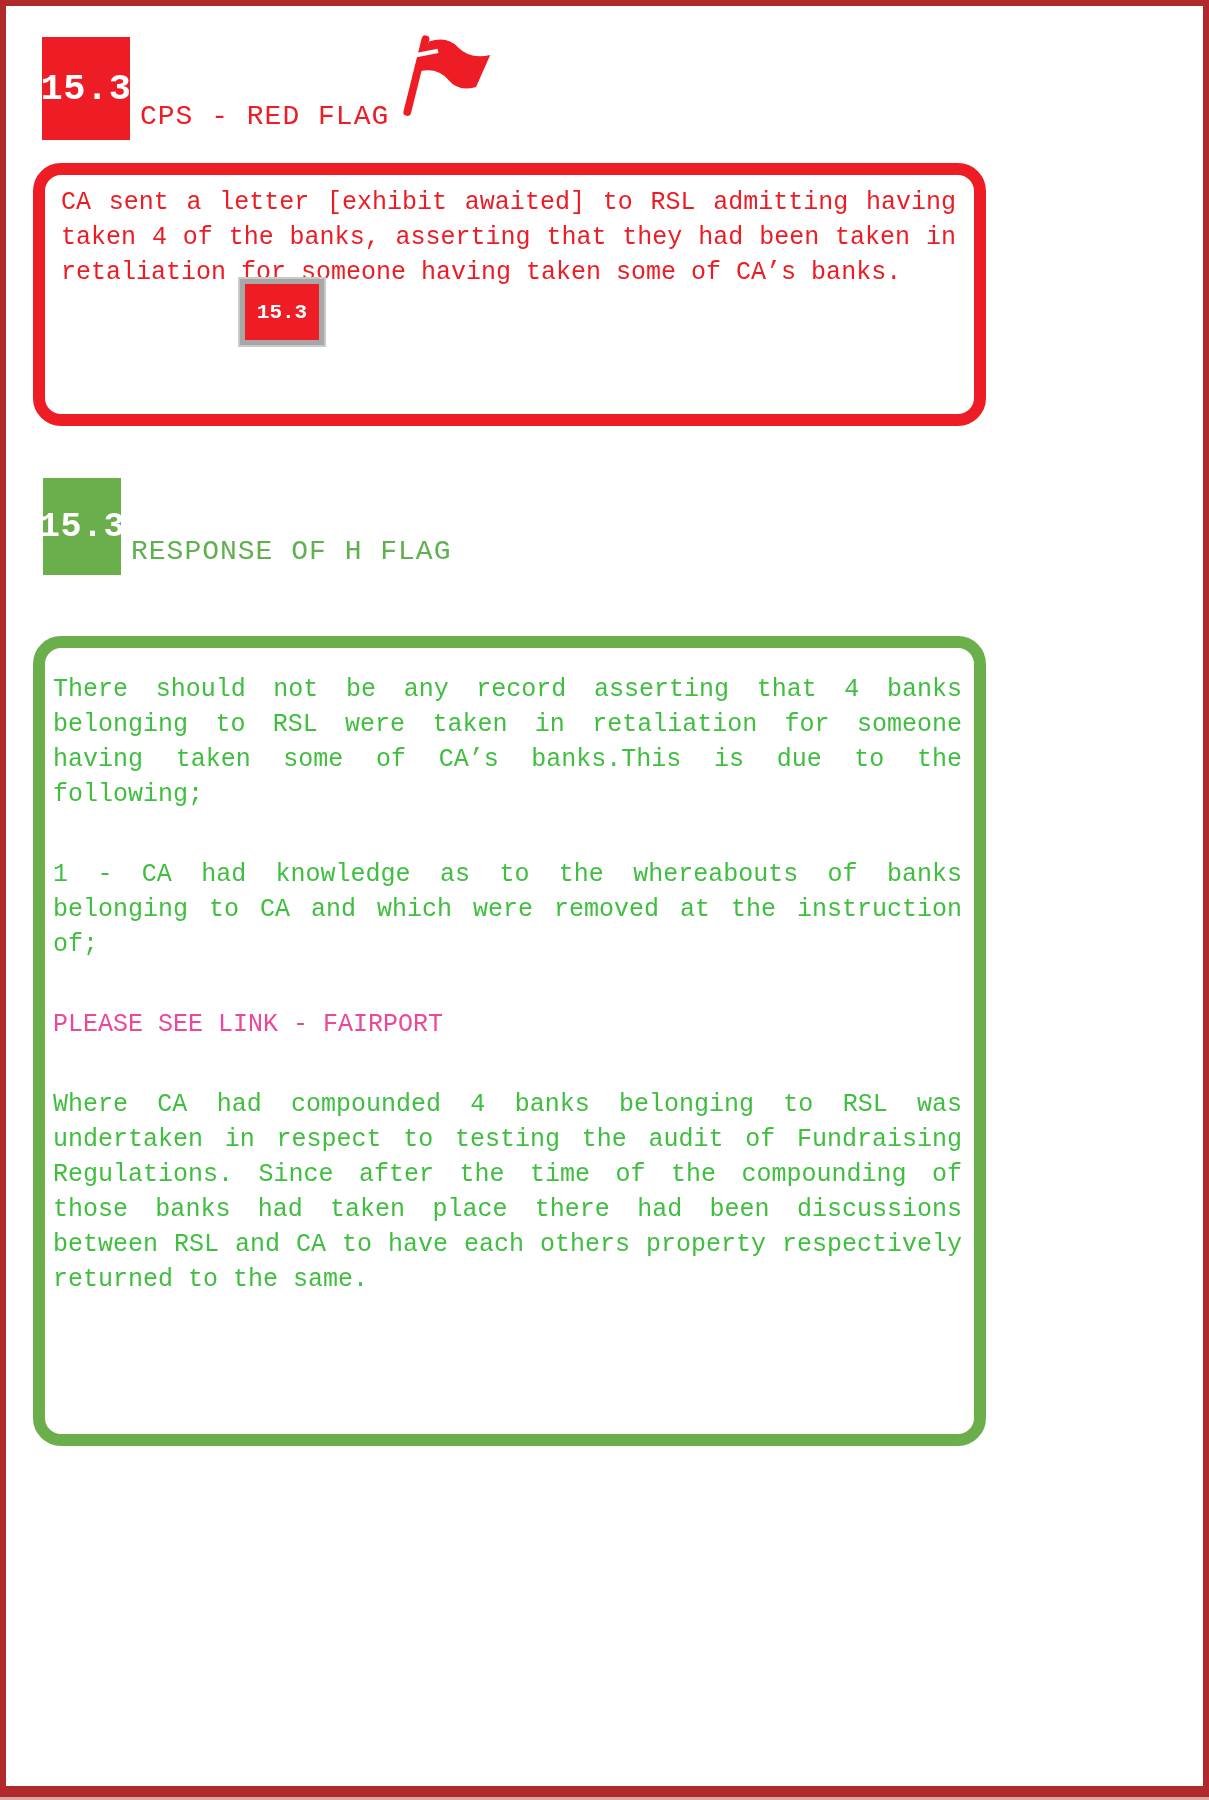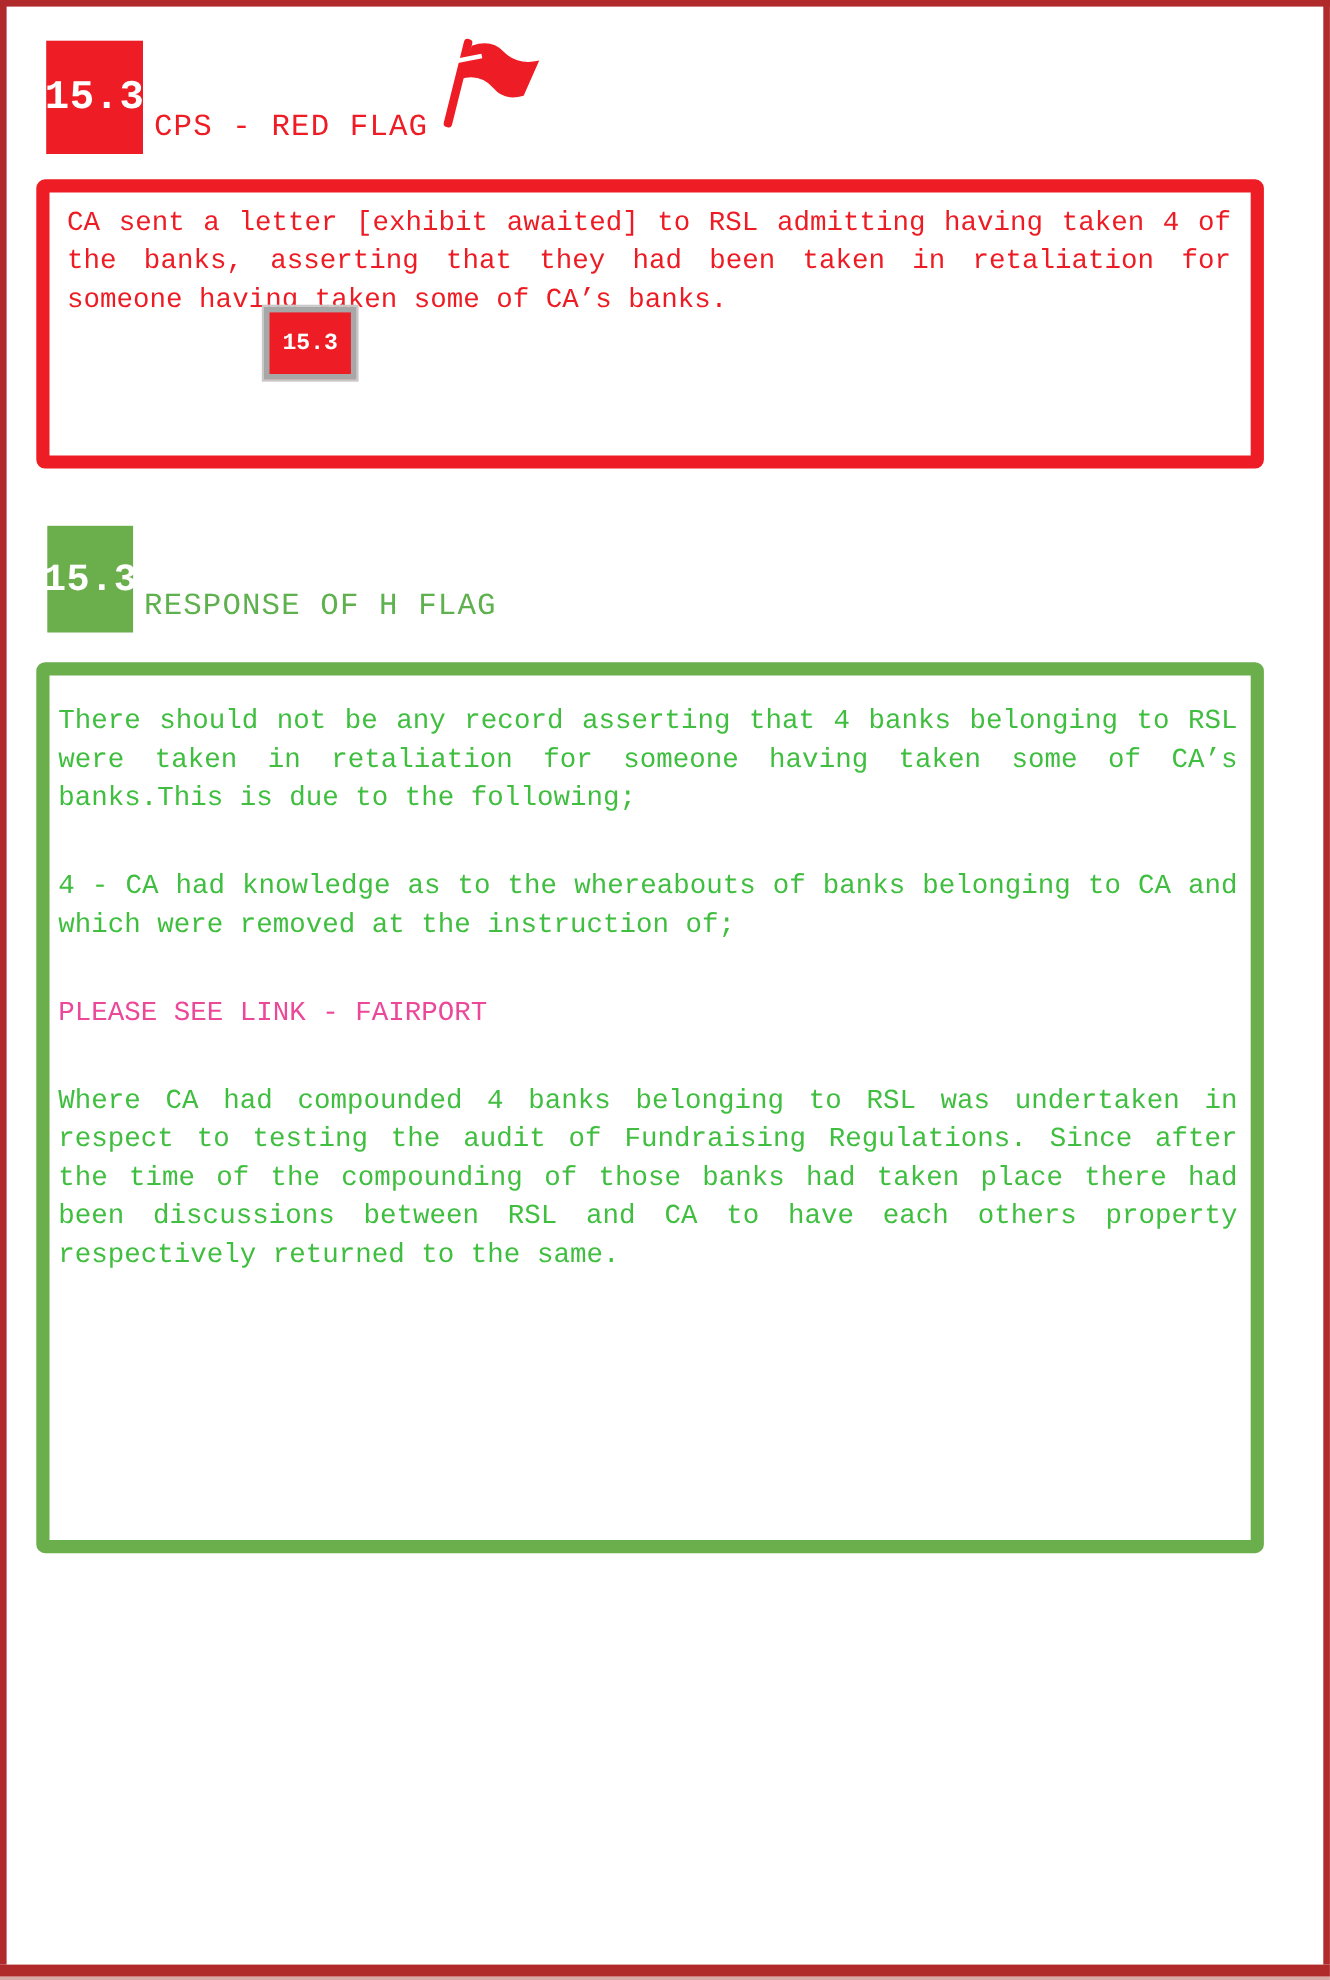--- a/index.html
+++ b/index.html
@@ -26,25 +26,25 @@
   .num-badge.green{width:78px;height:97px;background:#6BAE4C;font-size:35px;}
   .section-title{
     font-size:28px;letter-spacing:1px;font-weight:400;margin:0 0 8px 10px;white-space:nowrap;
   }
   .section-title.red{color:#EE1C24;}
   .section-title.green{color:#5FB04E;}
   .flag-wrap{width:86px;height:86px;margin:0 0 14px 14px;transform:rotate(14deg);}
 
   
   .big-box{
-    position:absolute;left:33px;width:1116px;box-sizing:border-box;
-    border-radius:8px;background:#fff;
+    position:absolute;left:33px;width:953px;box-sizing:border-box;
+    border-radius:28px;background:#fff;
   }
   .red-box{top:163px;height:263px;border:12px solid #EE1C24;padding:10px 18px 0 16px;}
-  .green-box{top:602px;height:810px;border:12px solid #6BAE4C;padding:24px 12px 0 8px;}
+  .green-box{top:636px;height:810px;border:12px solid #6BAE4C;padding:24px 12px 0 8px;}
 
   .red-box p{
     margin:0;color:#ED1C24;font-size:25px;line-height:35px;text-align:justify;
   }
   .green-box p{
     margin:0 0 45px 0;color:#3FBE3F;font-size:25px;line-height:35px;text-align:justify;
   }
   .green-box p.no-gap{margin-bottom:0;}
   .green-box p.red-link{color:#ec4899;text-align:left;}
   .green-box p.red-link.last{margin-bottom:0;}
@@ -80,20 +80,20 @@
     <div class="thumb">15.3</div>
   </div>
 
   <div class="header" style="left:43px;top:478px;">
     <div class="num-badge green">15.3</div>
     <h1 class="section-title green">RESPONSE OF H FLAG</h1>
   </div>
 
   <div class="big-box green-box">
     <p>There should not be any record asserting that 4 banks belonging to RSL were taken in retaliation for someone having taken some of CA’s banks.This is due to the following;</p>
-    <p>4 - CA had knowledge as to the whereabouts of banks belonging to CA and which were removed at the instruction of;</p>
+    <p>1 - CA had knowledge as to the whereabouts of banks belonging to CA and which were removed at the instruction of;</p>
     <p class="red-link">PLEASE SEE LINK - FAIRPORT</p>
     <p>Where CA had compounded 4 banks belonging to RSL was undertaken in respect to testing the audit of Fundraising Regulations. Since after the time of the compounding of those banks had taken place there had been discussions between RSL and CA to have each others property respectively returned to the same.</p>
   </div>
 
   <div class="bottom-bar"></div>
   <div class="bottom-bar-light"></div>
 </div>
 
 </body></html>

